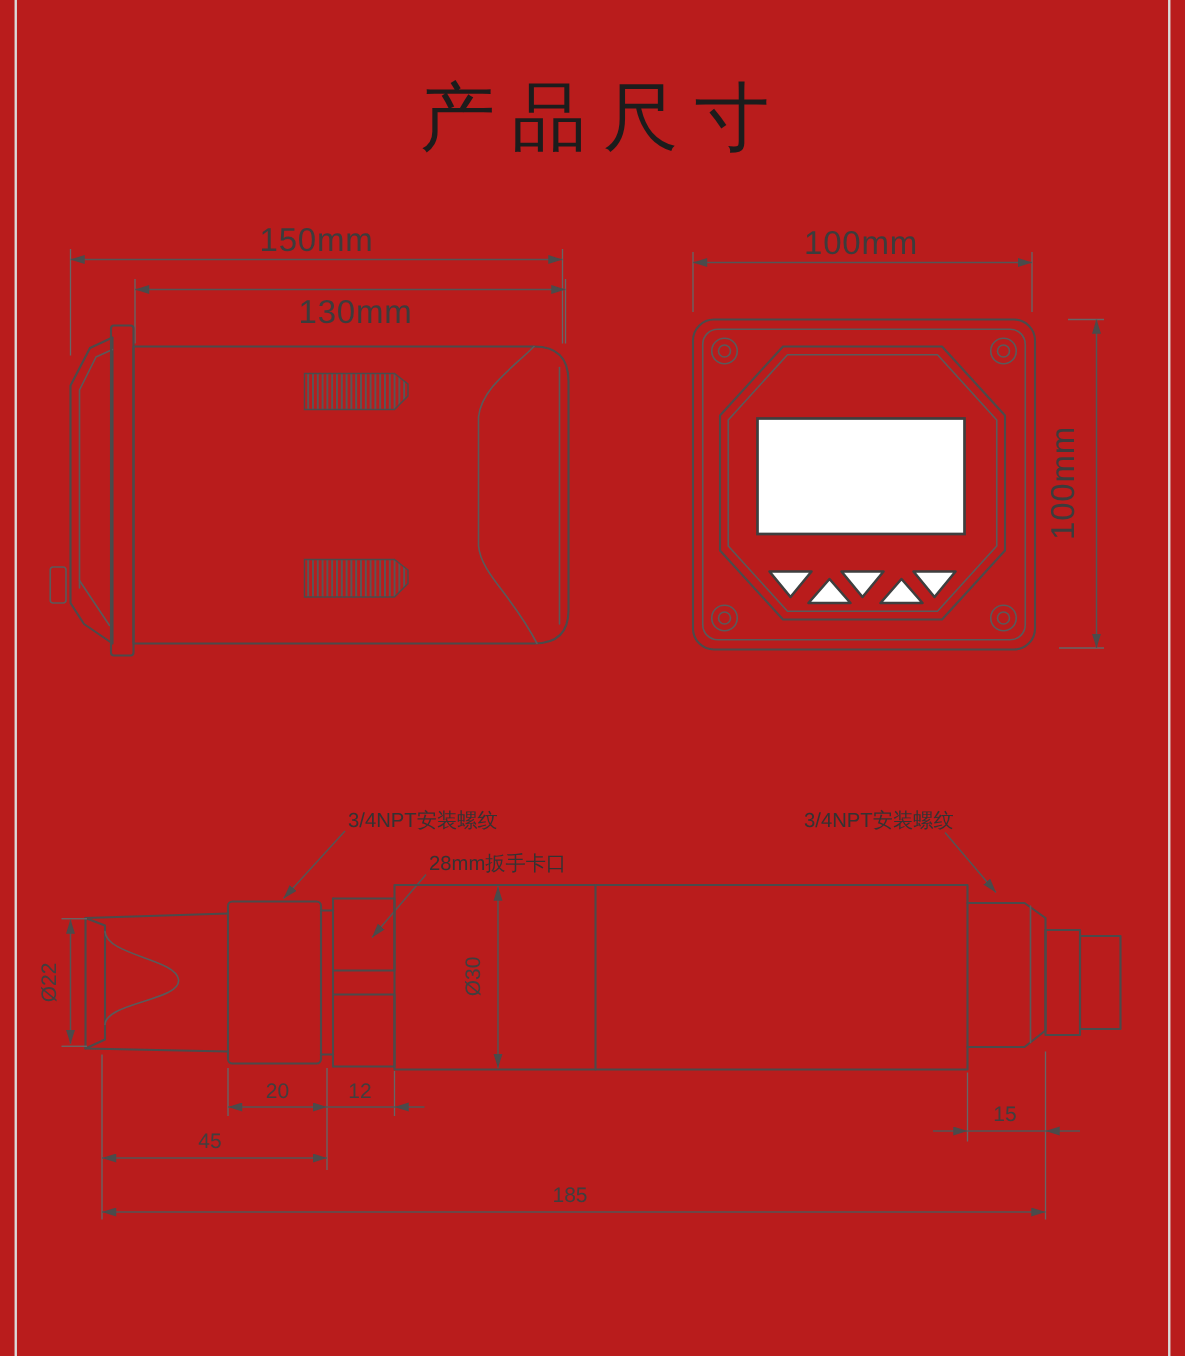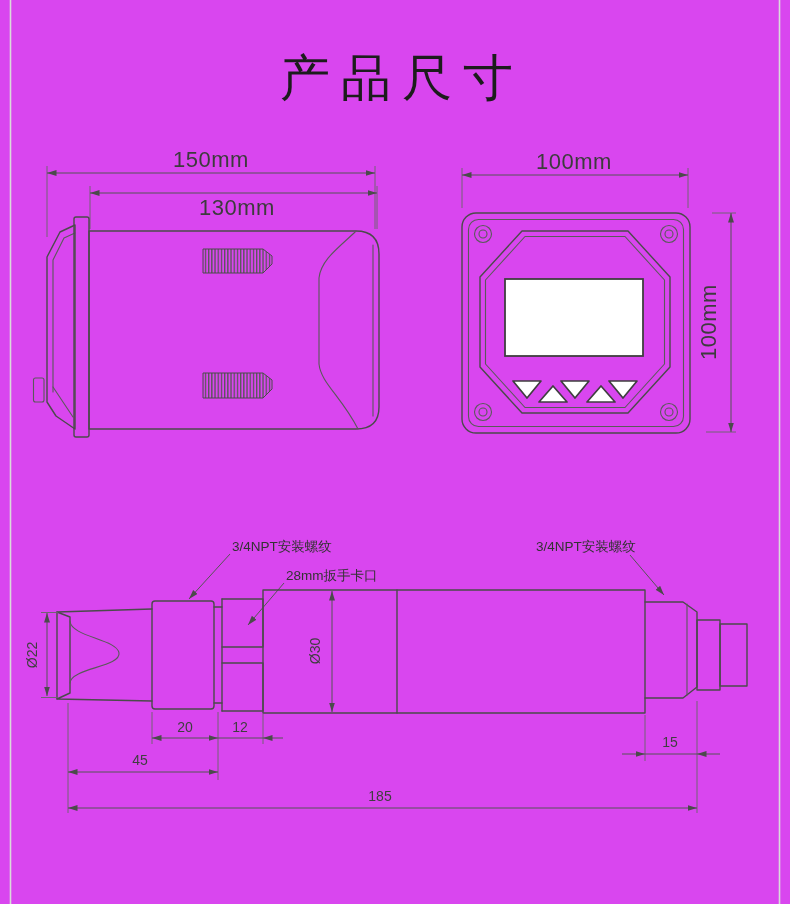--- a/index.html
+++ b/index.html
@@ -1,16 +1,16 @@
 <!DOCTYPE html>
 <html><head>
 <meta charset="utf-8">
 <style>
   html,body{margin:0;padding:0;background:#ffffff;}
-  .stage{position:relative;width:790px;height:904px;background:#d946ef;overflow:hidden;
+  .stage{position:relative;width:790px;height:904px;background:#b91c1c;overflow:hidden;
          font-family:"Liberation Sans","DejaVu Sans",sans-serif;}
   svg{display:block;}
   .outline{fill:none;stroke:#4b4b4b;stroke-width:1.4;stroke-linejoin:round;stroke-linecap:round;}
   .thin{fill:none;stroke:#5a5a5a;stroke-width:1.1;stroke-linejoin:round;stroke-linecap:round;}
   .dim{fill:none;stroke:#555555;stroke-width:1;}
   .ext{fill:none;stroke:#666666;stroke-width:0.9;}
   .dimtxt{fill:#3c3c3c;font-size:22px;letter-spacing:0.5px;}
   .smalltxt{fill:#3f3f3f;font-size:14px;}
   .cjk{fill:#333333;font-size:13.5px;}
   .title{fill:#1c1c1c;font-size:50px;font-weight:500;letter-spacing:11px;}

